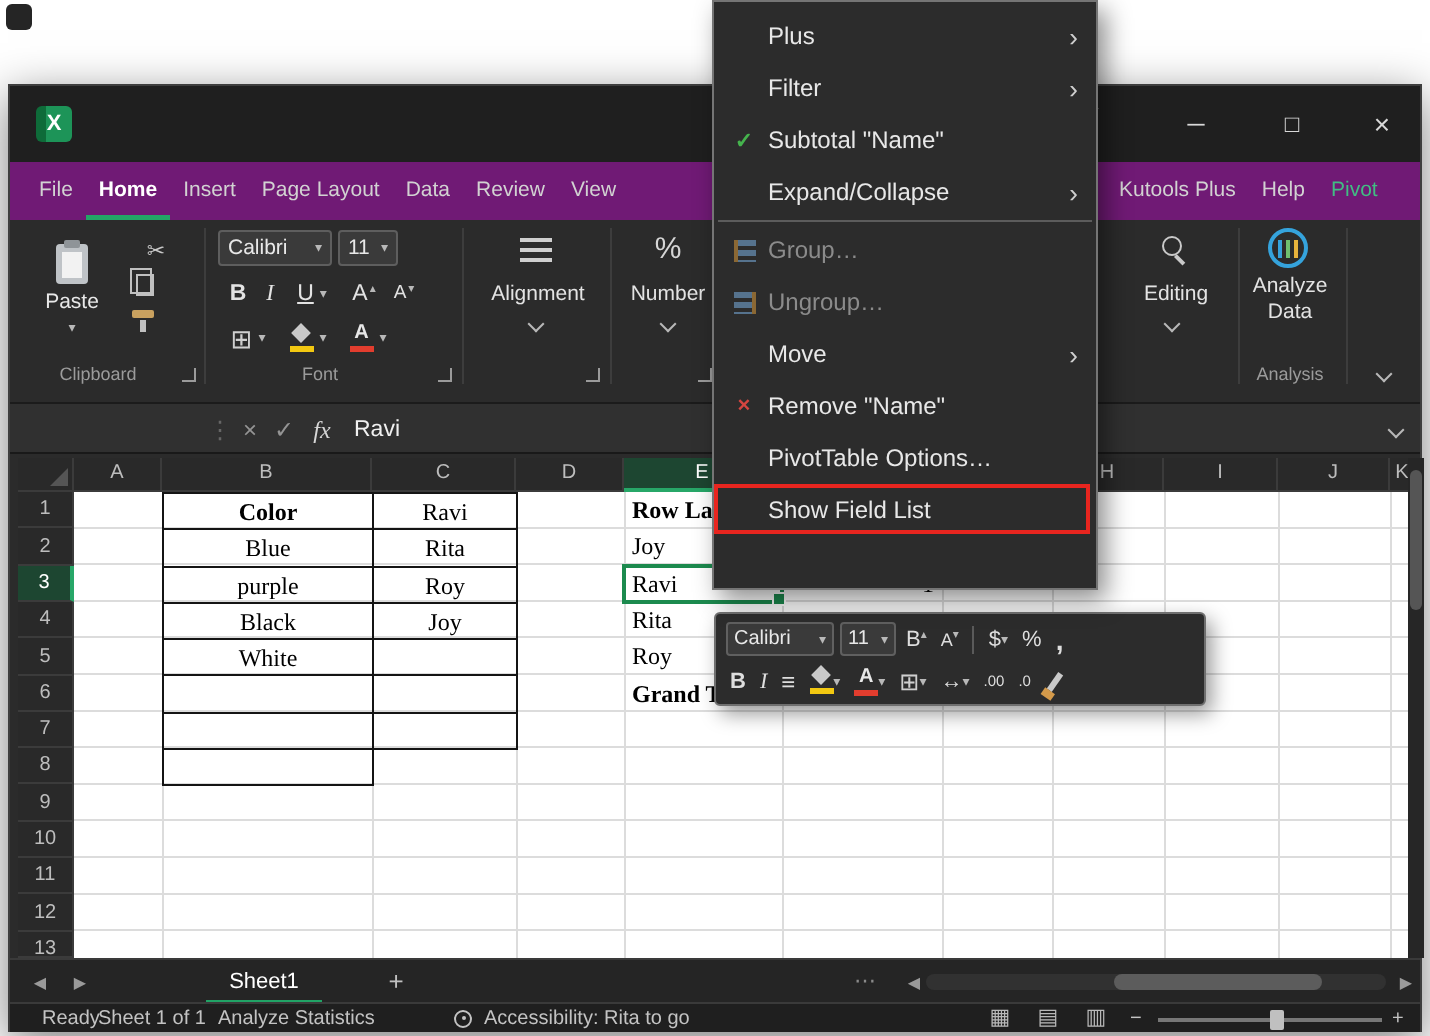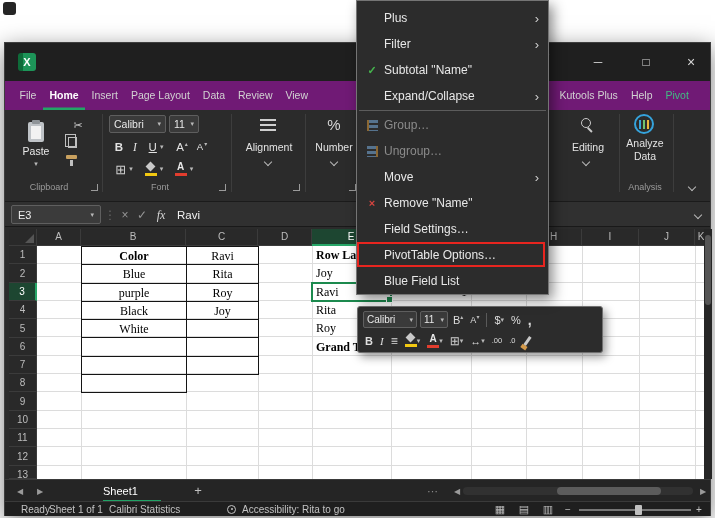--- a/index.html
+++ b/index.html
@@ -89,21 +89,21 @@
 .pbold{font-weight:bold}
 #pval{left:382px;top:54px;width:76px;height:18px;line-height:18px;text-align:right;font-family:"Liberation Serif",serif;font-size:12px;color:#000}
 #selbox{left:302px;top:53px;width:81px;height:20px;border:2px solid #1c8a4e;z-index:5}
 #selbox::after{content:"";position:absolute;right:-3px;bottom:-3px;width:5px;height:5px;background:#1c8a4e;border:1px solid #fff}
 #vscroll{left:699px;top:186px;width:8px;height:250px;background:#262626}
 #vthumb{left:1px;top:6px;width:6px;height:70px;background:#555;border-radius:3px}
 
 
 #sheetbar{left:0;top:436px;width:705px;height:22px;background:#252525;border-top:1px solid #3a3a3a}
 .sbtn{top:0;height:22px;display:flex;align-items:center;justify-content:center;color:#9a9a9a;font-size:8px}
-#sheettab{left:98px;top:0;width:58px;height:22px;text-align:left;line-height:22px;color:#fff;font-size:11px;box-shadow:inset 0 -2px 0 #21a366}
+#sheettab{left:98px;top:0;width:58px;height:22px;text-align:center;line-height:22px;color:#fff;font-size:11px;box-shadow:inset 0 -2px 0 #21a366}
 #addsheet{left:184px;top:0;width:18px;height:22px;text-align:center;line-height:21px;color:#c0c0c0;font-size:13px}
 #splitdots{left:422px;top:0;height:22px;line-height:22px;color:#8a8a8a;font-size:11px}
 #htrack{left:458px;top:7px;width:230px;height:8px;background:#313131;border-radius:4px}
 #hthumb{left:552px;top:7px;width:104px;height:8px;background:#5c5c5c;border-radius:4px}
 
 
 #statusbar{left:0;top:458px;width:705px;height:15px;background:#1f1f1f;border-top:1px solid #3a3a3a;font-size:10px;color:#c3c3c3}
 .st{top:0;line-height:15px;white-space:nowrap}
 .acc-ic{left:222px;top:3px;width:9px;height:9px;border:1px solid #c3c3c3;border-radius:50%}
 .acc-ic::after{content:"";position:absolute;left:2.5px;top:2px;width:2px;height:2px;background:#c3c3c3;border-radius:50%}
@@ -250,24 +250,20 @@
         <span class="ic-analyze" style="display:block"></span>
       </div>
     <div class="a glabel" style="left:616px;top:27px;width:48px;font-size:10.5px;color:#e3e3e3">Analyze</div>
     <div class="a glabel" style="left:616px;top:40px;width:48px;font-size:10.5px;color:#e3e3e3">Data</div>
     <div class="a glabel" style="left:612px;top:72px;width:56px">Analysis</div>
     <div class="a gdiv" style="left:668px;top:4px;height:78px"></div>
     <div class="a chev" style="left:684px;top:74px"></div>
   </div>
 
   <div id="fbar" class="a">
-    <div id="namebox" class="a">
-      <span>E3</span>
-      <span class="dd">▾</span>
-    </div>
     <div class="a fbtn" style="left:100px;width:10px;color:#666">⋮</div>
     <div class="a fbtn" style="left:112px;width:16px">×</div>
     <div class="a fbtn" style="left:129px;width:16px">✓</div>
     <div class="a fbtn" id="fx" style="left:147px;width:18px">fx</div>
     <div class="a" id="fval">Ravi</div>
     <div class="a chev" style="left:690px;top:10px"></div>
   </div>
 
   <div id="grid" class="a">
     <div id="corner" class="a">
@@ -343,21 +339,21 @@
     <div id="splitdots" class="a">⋯</div>
     <div class="a sbtn" style="left:446px;width:12px">◀</div>
     <div id="htrack" class="a"></div>
     <div id="hthumb" class="a"></div>
     <div class="a sbtn" style="left:692px;width:12px">▶</div>
   </div>
 
   <div id="statusbar" class="a">
     <div class="a st" style="left:16px">Ready</div>
     <div class="a st" style="left:44px">Sheet 1 of 1</div>
-    <div class="a st" style="left:104px">Calibri Statistics</div>
+    <div class="a st" style="left:104px">Analyze Statistics</div>
     <div class="a acc-ic"></div>
     <div class="a st" style="left:237px">Accessibility: Rita to go</div>
     <div class="a vic" style="left:487px">▦</div>
     <div class="a vic" style="left:511px">▤</div>
     <div class="a vic" style="left:535px">▥</div>
     <div class="a st" style="left:560px">−</div>
     <div id="zoomtrack" class="a"></div>
     <div id="zoomhandle" class="a"></div>
     <div class="a st" style="left:691px">+</div>
   </div>
@@ -400,29 +396,25 @@
     <span class="ic"></span>
     <span>Move</span>
     <span class="arr">›</span>
   </div>
   <div class="cmi">
     <span class="ic ic-x">×</span>
     <span>Remove "Name"</span>
   </div>
   <div class="cmi">
     <span class="ic"></span>
-    <span>Field Settings…</span>
-  </div>
-  <div class="cmi">
-    <span class="ic"></span>
     <span>PivotTable Options…</span>
   </div>
   <div class="cmi">
     <span class="ic"></span>
-    <span>Blue Field List</span>
+    <span>Show Field List</span>
   </div>
 </div>
 
 <div id="ann" class="a"></div>
 
 <div id="mtb" class="a">
   <div class="mrow">
     <div class="mcombo" style="width:54px">
       <span>Calibri</span>
         <span class="dd">▾</span>

